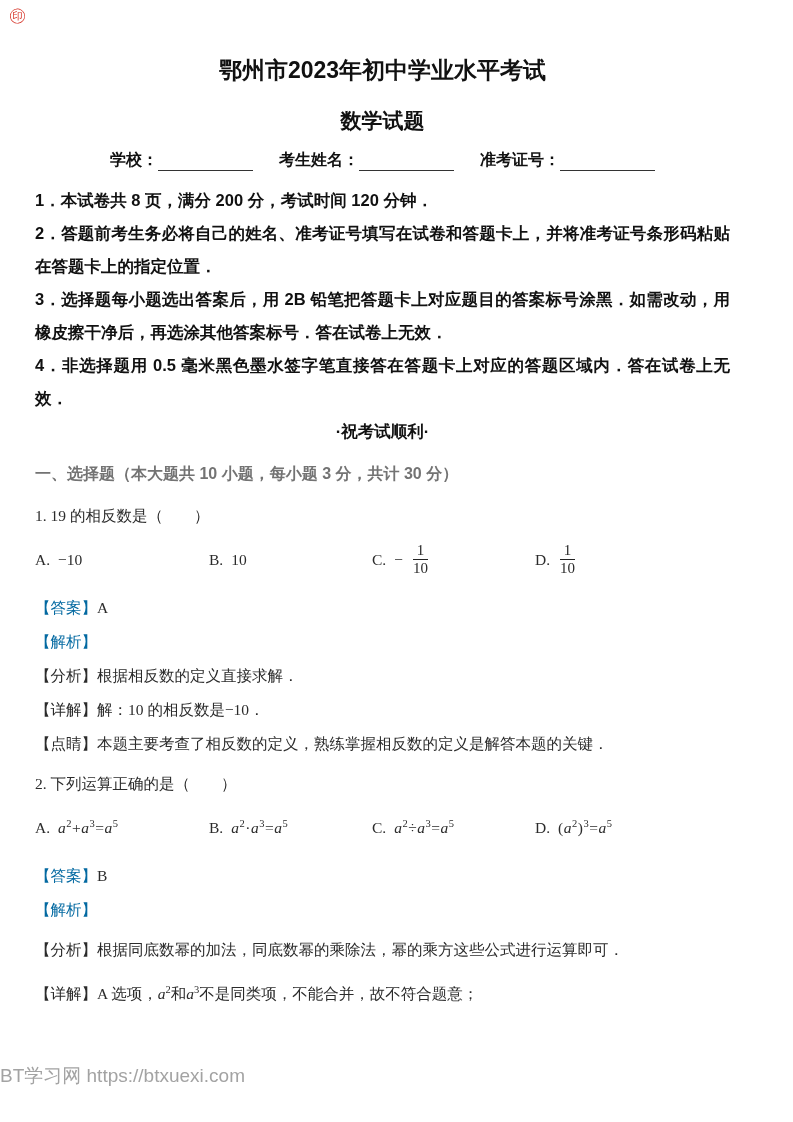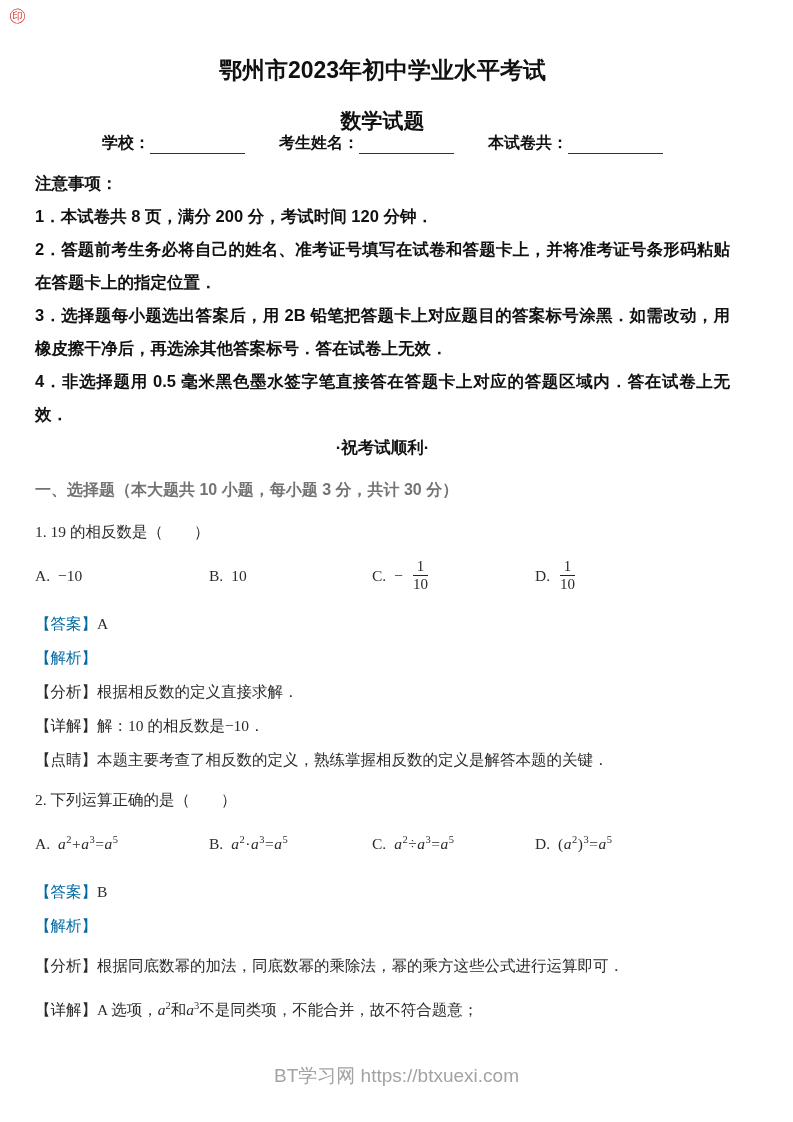--- a/index.html
+++ b/index.html
@@ -24,21 +24,22 @@
     font-family:"Liberation Sans", sans-serif;color:#111;
     margin:0;
   }
   .subtitle{
     text-align:center;font-weight:bold;font-size:21px;line-height:1.2;
     font-family:"Liberation Sans", sans-serif;color:#111;
     margin:23px 0 0 0;
   }
 
   .fields{
-    display:flex;justify-content:center;align-items:flex-end;gap:34px;
+    margin-top:17px;
+    display:flex;justify-content:center;align-items:flex-end;gap:26px;
     font-weight:bold;font-size:16px;color:#111;
     font-family:"Liberation Sans", sans-serif;
   }
   .fields .pair{display:flex;align-items:flex-end;}
   .blank{
     display:inline-block;width:95px;height:16px;
     border-bottom:1.5px solid #333;
   }
 
   .notice{margin-top:13px;}
@@ -74,21 +75,21 @@
   }
   .frac .num{border-bottom:1.2px solid #222;padding:0 4px;}
   .frac .den{padding:0 2px;}
 
   .math i{font-style:italic;font-family:"Liberation Serif", serif;}
   .math sup{font-size:10.5px;}
   .optcell .math{letter-spacing:0.5px;}
 
   .watermark{
     position:absolute;left:0;top:1063px;width:100%;
-    text-align:center;color:#a3a3a3;font-size:19px;
+    color:#a3a3a3;font-size:19px;
     font-family:"Liberation Sans", sans-serif;
   }
 </style>
 </head>
 <body>
 
 <div class="page">
 
   <span class="seal">㊞</span>
 
@@ -100,27 +101,26 @@
     <div class="fields">
       <span class="pair">
         <span>学校：</span>
         <span class="blank"></span>
       </span>
       <span class="pair">
         <span>考生姓名：</span>
         <span class="blank"></span>
       </span>
       <span class="pair">
-        <span>本试卷共：</span>
+        <span>准考证号：</span>
         <span class="blank"></span>
       </span>
     </div>
 
     <div class="notice">
-      <p>注意事项：</p>
       <p>1．本试卷共 8 页，满分 200 分，考试时间 120 分钟．</p>
       <p>2．答题前考生务必将自己的姓名、准考证号填写在试卷和答题卡上，并将准考证号条形码粘贴在答题卡上的指定位置．</p>
       <p>3．选择题每小题选出答案后，用 2B 铅笔把答题卡上对应题目的答案标号涂黑．如需改动，用橡皮擦干净后，再选涂其他答案标号．答在试卷上无效．</p>
       <p>4．非选择题用 0.5 毫米黑色墨水签字笔直接答在答题卡上对应的答题区域内．答在试卷上无效．</p>
     </div>
 
     <p class="greeting">·祝考试顺利·</p>
 
     <p class="section-heading">一、选择题（本大题共 10 小题，每小题 3 分，共计 30 分）</p>
 

